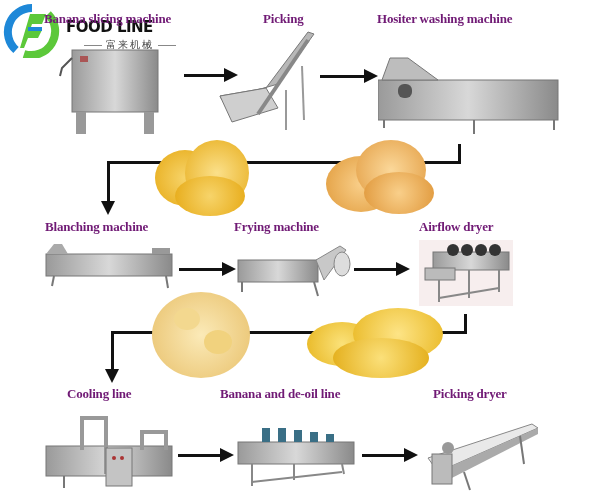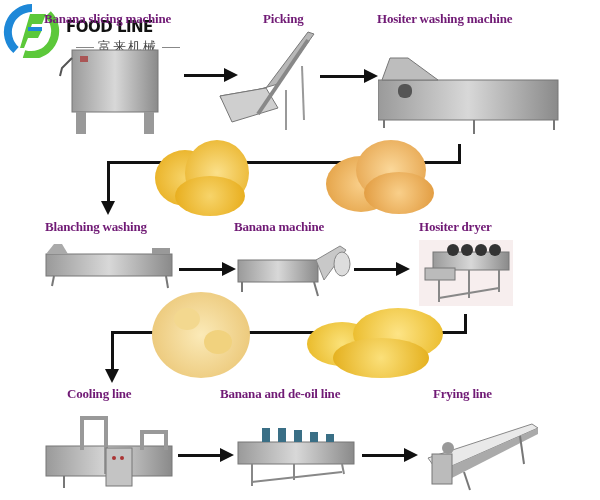--- a/index.html
+++ b/index.html
@@ -4,21 +4,21 @@
 <style>
   html, body { margin:0; padding:0; background:#ffffff; }
   body { width:600px; height:500px; position:relative; overflow:hidden; font-family:"Liberation Sans", sans-serif; }
   .lbl { position:absolute; font-family:Liberation Serif, serif; font-weight:bold; font-size:13px; color:#701a75; white-space:nowrap; letter-spacing:-0.2px; }
   .abs { position:absolute; }
   .line { position:absolute; background:#111; }
   .arrow-h { position:absolute; height:3px; background:#111; }
   .arrow-h::after { content:""; position:absolute; right:-12px; top:-6px; border-left:14px solid #111; border-top:7.5px solid transparent; border-bottom:7.5px solid transparent; }
   .arrow-v::after { content:""; position:absolute; left:-6px; bottom:-12px; border-top:14px solid #111; border-left:7.5px solid transparent; border-right:7.5px solid transparent; }
   .logo-text { position:absolute; left:66px; top:18px; font-family:"DejaVu Sans", sans-serif; font-weight:bold; font-size:15px; color:#111; letter-spacing:-0.5px; }
-  .logo-sub { position:absolute; left:72px; top:38px; font-size:13px; color:#444; letter-spacing:2px; }
+  .logo-sub { position:absolute; left:80px; top:38px; font-size:10px; color:#444; letter-spacing:2px; }
   .logo-sub::before, .logo-sub::after { content:""; display:inline-block; width:18px; height:1px; background:#888; vertical-align:middle; margin:0 4px; }
   .chip { position:absolute; border-radius:50%; }
 </style>
 </head>
 <body>
 
 <div>
   <svg class="abs" style="left:2px;top:4px" width="58" height="54" viewBox="0 0 58 54">
     <path d="M30 4 A24 24 0 0 0 14 46" fill="none" stroke="#1e88d8" stroke-width="8"></path>
     <path d="M22 50 A24 24 0 0 0 46 10" fill="none" stroke="#5cc83a" stroke-width="8"></path>
@@ -76,23 +76,23 @@
   <div class="chip" style="left:10px;top:14px;width:60px;height:56px;background:radial-gradient(circle,#f7d46a,#e6a914)"></div>
   <div class="chip" style="left:40px;top:4px;width:64px;height:66px;background:radial-gradient(circle,#fbe08a,#e7ad1c)"></div>
   <div class="chip" style="left:30px;top:40px;width:70px;height:40px;background:radial-gradient(circle,#f7d46a,#e6a914)"></div>
 </div>
 <div class="abs" style="left:318px;top:138px;width:118px;height:78px">
   <div class="chip" style="left:8px;top:18px;width:70px;height:56px;background:radial-gradient(circle,#f9cf8a,#e09a3a)"></div>
   <div class="chip" style="left:38px;top:2px;width:70px;height:60px;background:radial-gradient(circle,#fbd89a,#e39e44)"></div>
   <div class="chip" style="left:46px;top:34px;width:70px;height:42px;background:radial-gradient(circle,#f9cf8a,#df9638)"></div>
 </div>
 
-<div class="lbl" style="left:45px;top:219px">Blanching washing</div>
-<div class="lbl" style="left:234px;top:219px">Banana machine</div>
-<div class="lbl" style="left:419px;top:219px">Hositer dryer</div>
+<div class="lbl" style="left:45px;top:219px">Blanching machine</div>
+<div class="lbl" style="left:234px;top:219px">Frying machine</div>
+<div class="lbl" style="left:419px;top:219px">Airflow dryer</div>
 
 <svg class="abs" style="left:44px;top:244px" width="132" height="46">
   <rect x="2" y="10" width="126" height="22" fill="url(#steel)" stroke="#777"></rect>
   <polygon points="2,10 10,0 18,0 24,10" fill="#aaa"></polygon>
   <rect x="108" y="4" width="18" height="6" fill="#999"></rect>
   <line x1="10" y1="32" x2="8" y2="42" stroke="#777" stroke-width="2"></line>
   <line x1="122" y1="32" x2="124" y2="44" stroke="#777" stroke-width="2"></line>
 </svg>
 <svg class="abs" style="left:236px;top:244px" width="116" height="54">
   <rect x="2" y="16" width="80" height="22" fill="url(#steel)" stroke="#777"></rect>
@@ -128,21 +128,21 @@
   <div class="chip" style="left:56px;top:44px;width:28px;height:24px;background:#f1d27e"></div>
 </div>
 <div class="abs" style="left:303px;top:302px;width:150px;height:76px">
   <div class="chip" style="left:4px;top:20px;width:70px;height:44px;background:radial-gradient(circle,#fbe27a,#e7b51e)"></div>
   <div class="chip" style="left:50px;top:6px;width:90px;height:52px;background:radial-gradient(circle,#fde486,#e9b823)"></div>
   <div class="chip" style="left:30px;top:36px;width:96px;height:40px;background:radial-gradient(circle,#fbe07a,#e3ad18)"></div>
 </div>
 
 <div class="lbl" style="left:67px;top:386px">Cooling line</div>
 <div class="lbl" style="left:220px;top:386px">Banana and de-oil line</div>
-<div class="lbl" style="left:433px;top:386px">Frying line</div>
+<div class="lbl" style="left:433px;top:386px">Picking dryer</div>
 
 <svg class="abs" style="left:44px;top:414px" width="132" height="80">
   <rect x="2" y="32" width="126" height="30" fill="url(#steel)" stroke="#777"></rect>
   <rect x="36" y="4" width="4" height="32" fill="#999"></rect>
     <rect x="60" y="4" width="4" height="56" fill="#999"></rect>
   <rect x="36" y="2" width="28" height="4" fill="#999"></rect>
   <rect x="96" y="18" width="4" height="18" fill="#999"></rect>
     <rect x="120" y="18" width="4" height="18" fill="#999"></rect>
   <rect x="96" y="16" width="28" height="4" fill="#999"></rect>
   <rect x="62" y="34" width="26" height="38" fill="#c4c4c4" stroke="#777"></rect>

